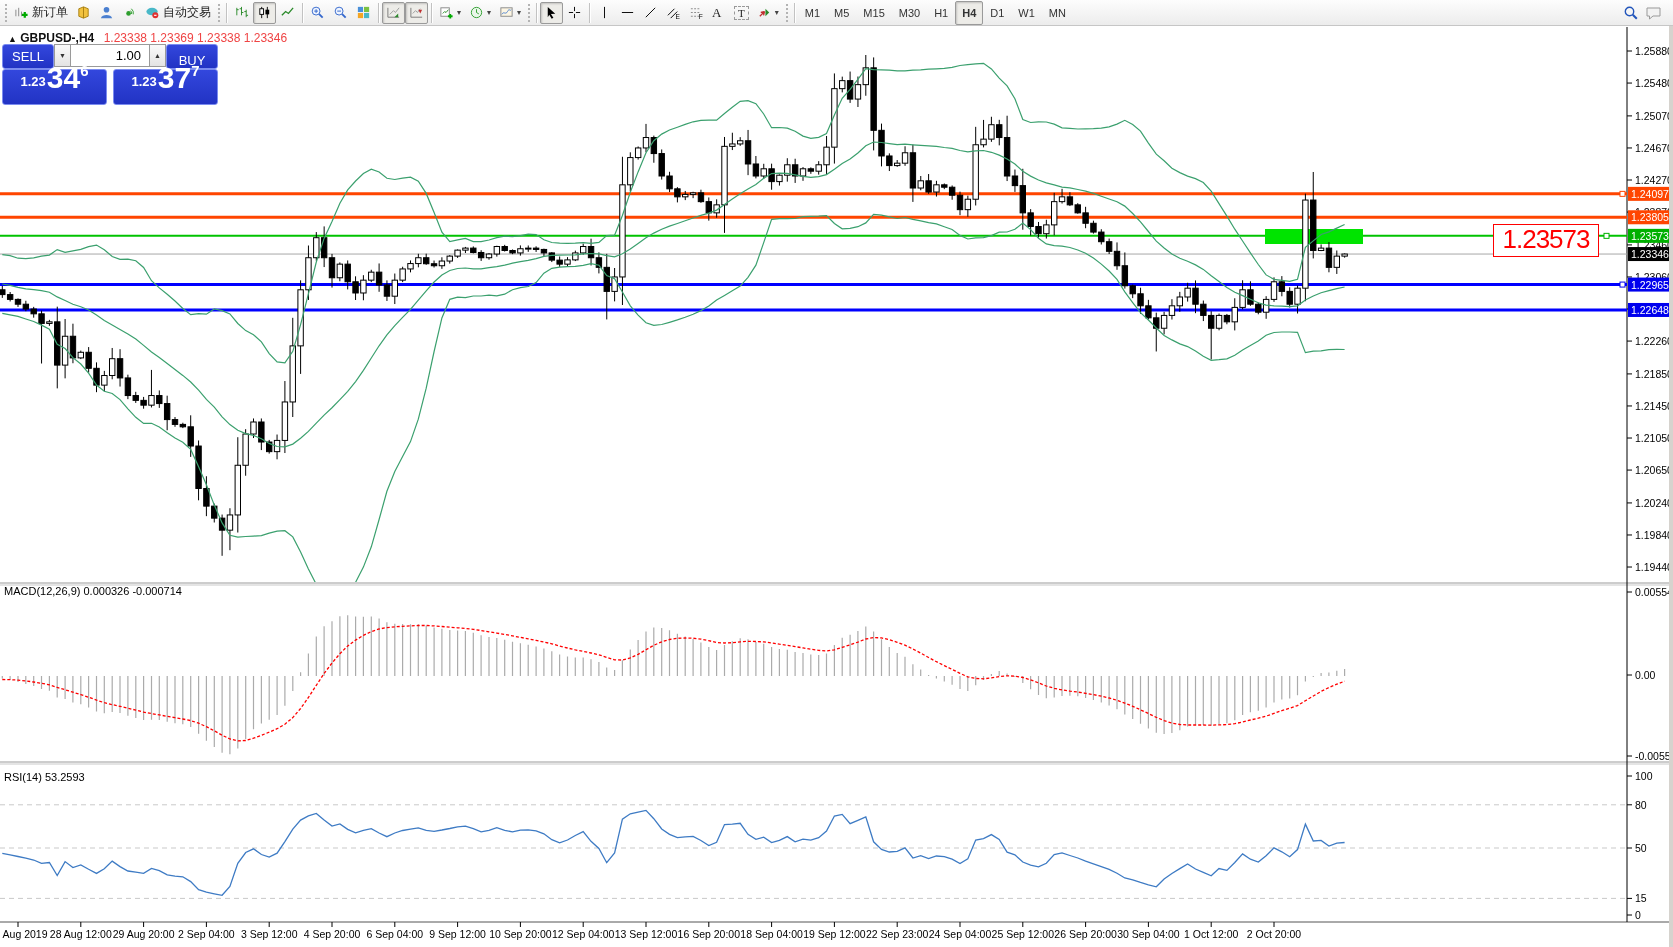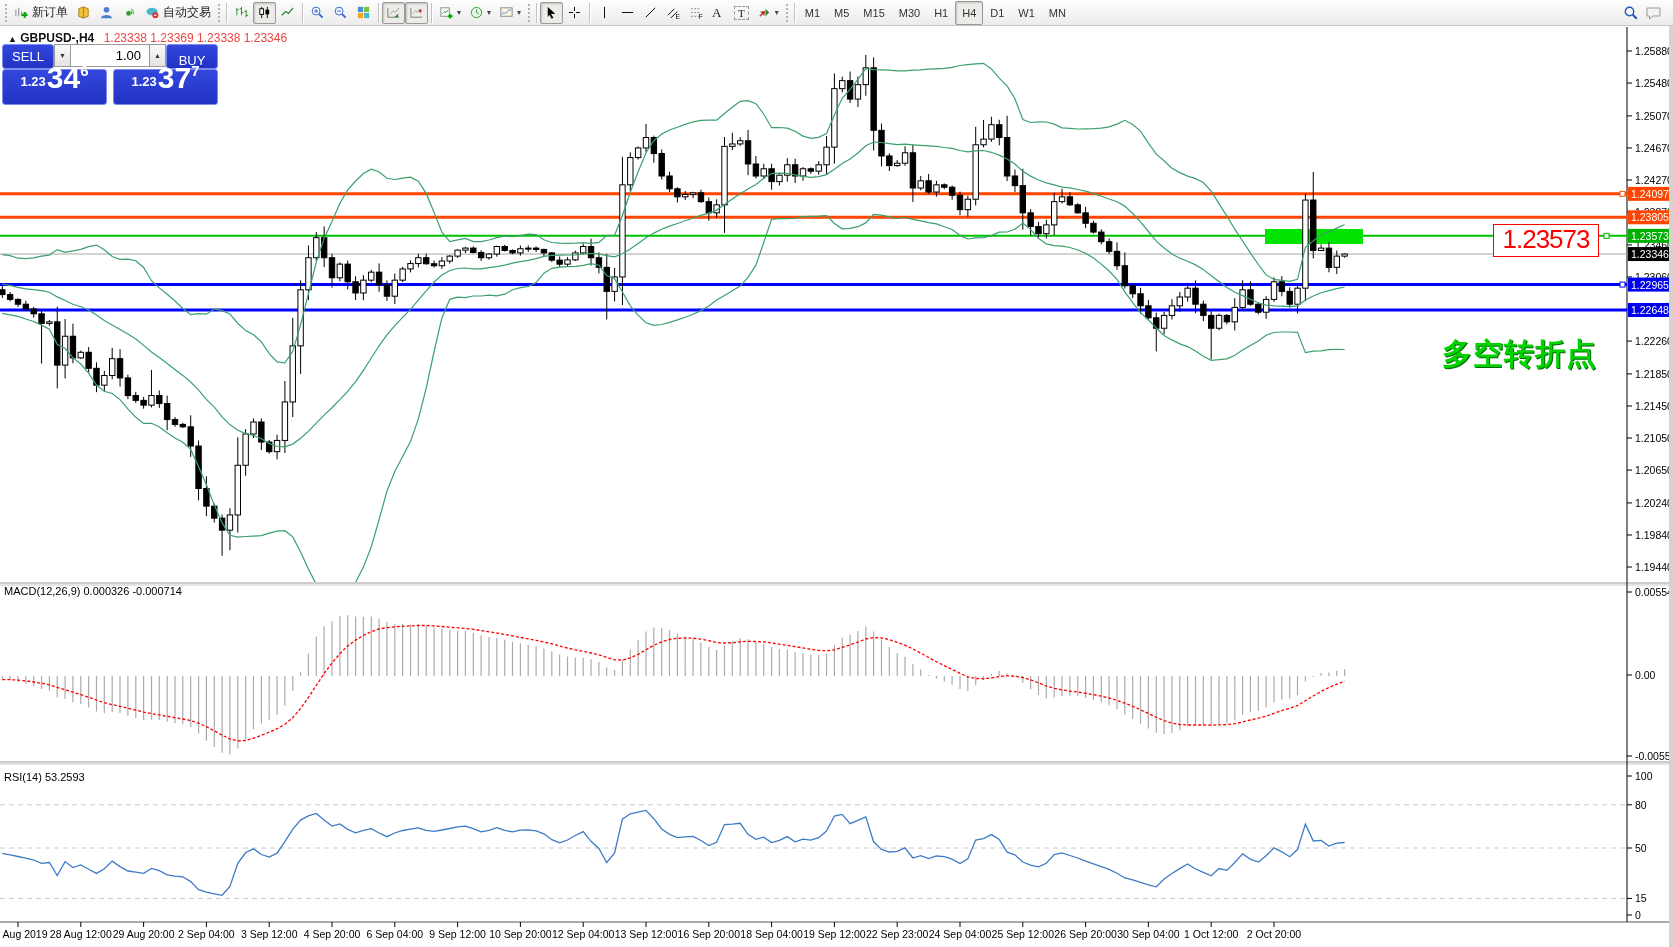--- a/index.html
+++ b/index.html
@@ -10,21 +10,21 @@
            padding:0 2px;box-sizing:border-box;background:linear-gradient(#fdfdfd,#ececec);
            border-bottom:1px solid #c6c6c6;z-index:6;}
   .tbtn{height:22px;min-width:22px;display:flex;align-items:center;gap:3px;
         padding:0 3px;border:1px solid transparent;border-radius:2px;font-size:12px;color:#222;
         box-sizing:border-box;cursor:default;white-space:nowrap;}
   .pressed{background:#edece8;border-color:#9a9a9a;box-shadow:inset 1px 1px 2px rgba(0,0,0,.18);}
   .sep{width:1px;height:20px;background:#c2c2c2;margin:0 3px;box-shadow:1px 0 0 #fff;}
   .grip{width:4px;height:20px;margin:0 2px;background-image:radial-gradient(circle,#b3b3b3 34%,transparent 40%);background-size:4px 4px;}
   .dd{font-size:8px;color:#444;}
   .tf-btn{height:22px;padding:0 6px;font-size:11px;color:#333;border:1px solid transparent;border-radius:2px;display:flex;align-items:center;}
-  .tf-active{background:#edece8;border-color:#9a9a9a;box-shadow:inset 1px 1px 2px rgba(0,0,0,.18);}
+  .tf-active{background:#edece8;border-color:#9a9a9a;box-shadow:inset 1px 1px 2px rgba(0,0,0,.18);font-weight:bold;}
   #right-icons{margin-left:auto;display:flex;align-items:center;gap:6px;padding-right:8px;}
   
   #symbol-title{position:absolute;left:8px;top:31px;z-index:4;font-size:12px;color:#111;font-weight:bold;}
   #symbol-title .ohlc{font-weight:normal;color:#ef4444;margin-left:6px;}
   #oneclick{position:absolute;left:2px;top:44px;z-index:4;width:216px;height:62px;}
   .blue{background:linear-gradient(#3347dd,#2233c4);border:1px solid #7b8cf0;color:#fff;}
   #sell-btn{position:absolute;left:0;top:0;width:50px;height:23px;border-radius:3px;font-size:13px;
             display:flex;align-items:center;justify-content:center;}
   #buy-btn{position:absolute;right:0;top:0;width:50px;height:23px;border-radius:3px;font-size:13px;
            display:flex;align-items:flex-end;justify-content:center;}
@@ -787,15 +787,14 @@
       <span class="p-sup">6</span>
     </div>
     <div id="buy-tile" class="price-tile blue">
       <span class="p-small">1.23</span>
       <span class="p-big">37</span>
       <span class="p-sup">7</span>
     </div>
   </div>
 
   <div id="price-flag">1.23573</div>
-  <div id="cn-note">多空转折点</div>
   <div id="edge-strip"></div>
 </div>
 
 </body></html>

